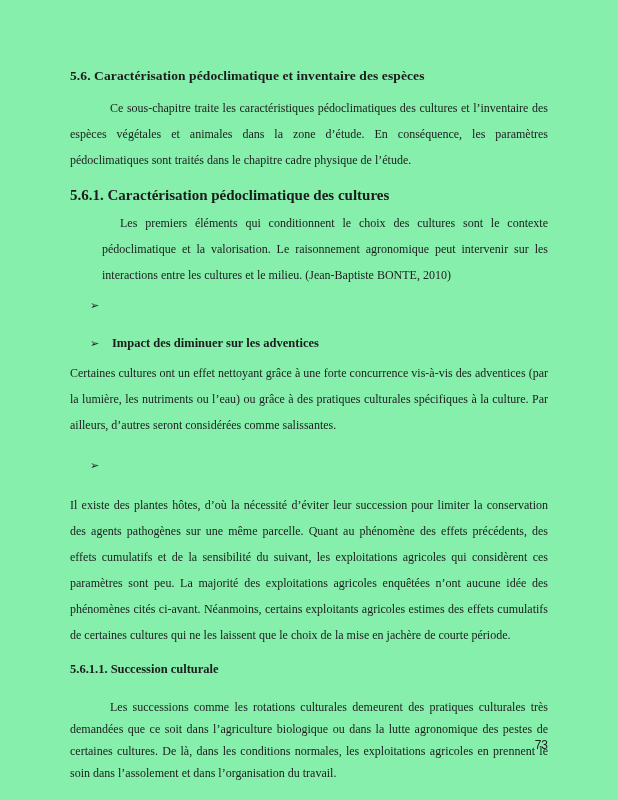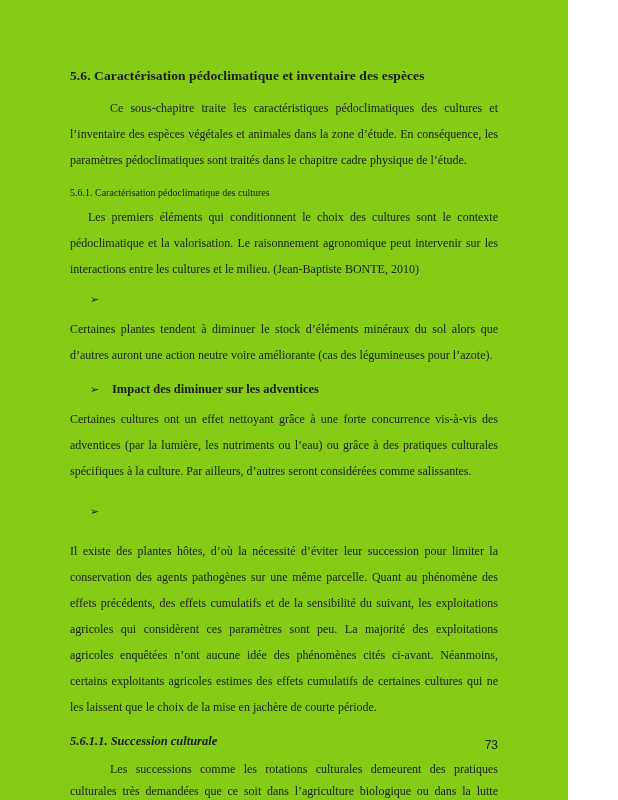--- a/index.html
+++ b/index.html
@@ -2,58 +2,57 @@
 <html><head>
 <meta charset="utf-8">
 <style>
   html, body {
     margin: 0;
     padding: 0;
     background: #ffffff;
   }
   .page {
     position: relative;
-    width: 568px;
+    width: 618px;
     height: 800px;
-    background: #84cc16;
+    background: #86efac;
     overflow: hidden;
     font-family: "Liberation Serif", "DejaVu Serif", serif;
     color: #1c1c1c;
   }
   .content {
     position: absolute;
     left: 70px;
     right: 70px;
     top: 68px;
   }
   .h1 {
     font-size: 13.5px;
     font-weight: bold;
     margin: 0 0 11px 0;
     letter-spacing: 0.1px;
   }
   .h2 {
-    font-size: 10px;
-    font-weight: normal;
+    font-size: 15px;
+    font-weight: bold;
     margin: 14px 0 6px 0;
   }
   .h3 {
     font-size: 12.5px;
     font-weight: bold;
-    font-style: italic;
-    margin: 14px 0 9px 0;
+    margin: 14px 0 19px 0;
   }
   .para {
     font-size: 12px;
     line-height: 26px;
     text-align: justify;
     margin: 0;
   }
   .para.indent-lg { text-indent: 40px; }
-  .para.indent-sm { text-indent: 18px; }
+  .para.indent-sm { text-indent: 18px; margin-left: 32px; }
   .para.tight { line-height: 22px; }
   .gap-sm { height: 4px; }
   .gap-md { height: 10px; }
   .bullet-row {
     display: flex;
     align-items: baseline;
     margin: 5px 0 5px 20px;
     font-size: 12.5px;
     font-weight: bold;
     line-height: 24px;
@@ -85,21 +84,20 @@
     <p class="para indent-lg">Ce sous-chapitre traite les caractéristiques pédoclimatiques des cultures et l’inventaire des espèces végétales et animales dans la zone d’étude. En conséquence, les paramètres pédoclimatiques sont traités dans le chapitre cadre physique de l’étude.</p>
 
     <div class="h2">5.6.1. Caractérisation pédoclimatique des cultures</div>
 
     <p class="para indent-sm">Les premiers éléments qui conditionnent le choix des cultures sont le contexte pédoclimatique et la valorisation. Le raisonnement agronomique peut intervenir sur les interactions entre les cultures et le milieu.  (Jean-Baptiste BONTE, 2010)</p>
 
     <div class="bullet-row">
       <span class="bullet-marker">➢</span>
     </div>
 
-    <p class="para">Certaines plantes tendent à diminuer le stock d’éléments minéraux du sol alors que d’autres auront une action neutre voire améliorante (cas des légumineuses pour l’azote).</p>
 
     <div class="gap-sm"></div>
 
     <div class="bullet-row">
       <span class="bullet-marker">➢</span>
       <span>Impact des diminuer sur les adventices</span>
     </div>
 
     <p class="para">Certaines cultures ont un effet nettoyant grâce à une forte concurrence vis-à-vis des adventices (par la lumière, les nutriments ou l’eau) ou grâce à des pratiques culturales spécifiques à la culture. Par ailleurs, d’autres seront considérées comme salissantes.</p>
 

